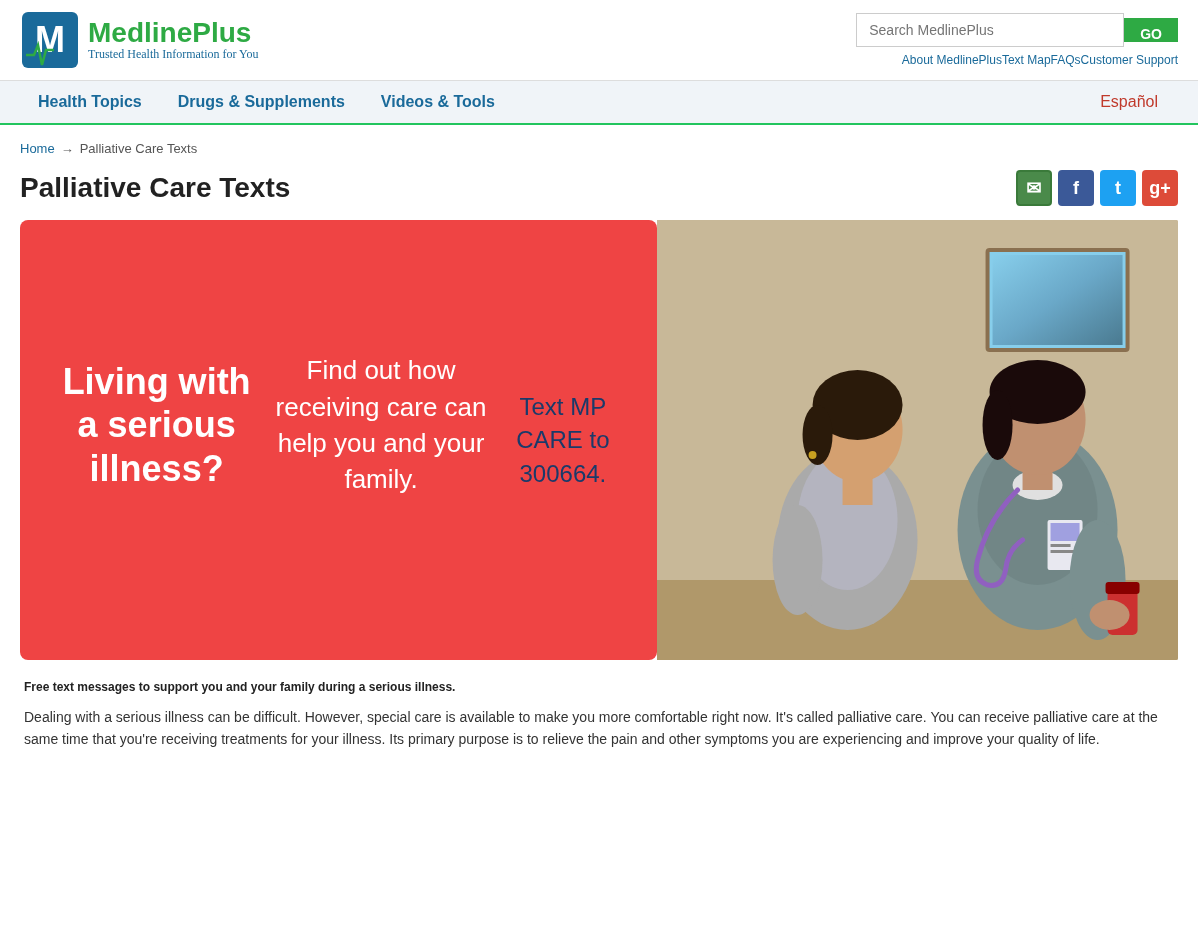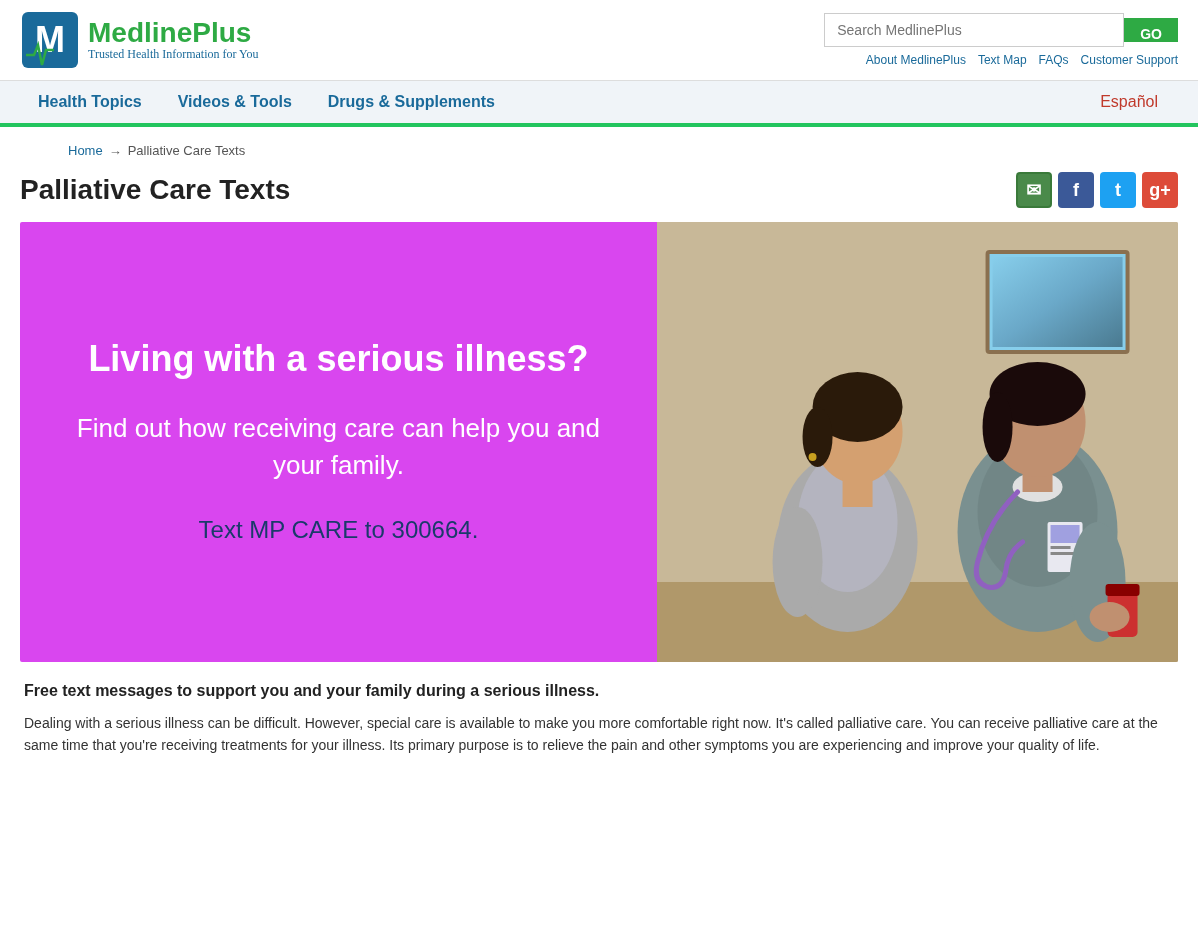--- a/index.html
+++ b/index.html
@@ -45,50 +45,49 @@
       display: flex;
       flex-direction: column;
       align-items: flex-end;
       gap: 6px;
     }
     #search-bar {
       display: flex;
       align-items: center;
     }
     #search-input {
-      width: 300px;
+      width: 268px;
       padding: 8px 12px;
       border: 1px solid #ccc;
       font-size: 14px;
       outline: none;
     }
     #search-btn {
       background: #2eaa44;
       color: #fff;
       border: none;
       padding: 8px 16px;
       font-size: 14px;
       font-weight: bold;
       cursor: pointer;
       height: 24px;
     }
     #header-links {
       display: flex;
-      gap: 12px;
       font-size: 12px;
     }
     #header-links a {
       color: #1a6a9a;
       text-decoration: none;
     }
 
     
     #nav {
       background: #f0f4f8;
-      border-bottom: 4px solid #22c55e;
+      border-bottom: 2px solid #22c55e;
       display: flex;
       padding: 0 20px;
       justify-content: space-between;
       gap: 36px;
     }
     #nav-left {
       display: flex;
       gap: 0;
     }
     .nav-item {
@@ -114,21 +113,20 @@
     }
 
     
     #breadcrumb {
       font-size: 13px;
       color: #555;
       margin-bottom: 14px;
       display: flex;
       align-items: center;
       gap: 6px;
-      margin-left: 48px;
     }
     #breadcrumb a {
       color: #1a6a9a;
       text-decoration: none;
     }
 
     
     #page-title-row {
       display: flex;
       align-items: center;
@@ -165,27 +163,28 @@
     #banner {
       width: 100%;
       height: 440px;
       display: flex;
       border-radius: 2px;
       overflow: hidden;
       margin-bottom: 20px;
     }
     #banner-left {
       width: 55%;
-      background: #d946ef;
-      display: flex;
-      flex-direction: column;
+      background: #ef4444;
+      display: flex;
+      flex-direction: row;
       justify-content: center;
       align-items: center;
       padding: 30px 40px;
       text-align: center;
+      border-radius: 8px;
     }
     #banner-headline {
       font-size: 36px;
       font-weight: bold;
       color: #fff;
       margin-bottom: 30px;
       line-height: 1.2;
     }
     #banner-subtext {
       font-size: 26px;
@@ -204,21 +203,21 @@
       background: #c8b090;
       position: relative;
       overflow: hidden;
     }
 
     
     #description {
       padding: 0 4px;
     }
     #free-text-bold {
-      font-size: 16px;
+      font-size: 12px;
       font-weight: bold;
       color: #222;
       margin-bottom: 12px;
     }
     #description-para {
       font-size: 14px;
       color: #333;
       line-height: 1.6;
     }
   </style>
@@ -251,22 +250,22 @@
       <a href="#">Text Map</a>
       <a href="#">FAQs</a>
       <a href="#">Customer Support</a>
     </div>
   </div>
 </div>
 
 <nav id="nav">
   <div id="nav-left">
     <a class="nav-item" href="#">Health Topics</a>
+    <a class="nav-item" href="#">Drugs &amp; Supplements</a>
     <a class="nav-item" href="#">Videos &amp; Tools</a>
-    <a class="nav-item" href="#">Drugs &amp; Supplements</a>
   </div>
   <div id="espanol">Español</div>
 </nav>
 
 <div id="content">
 
   <div id="breadcrumb">
     <a href="#">Home</a>
     <span>→</span>
     <span>Palliative Care Texts</span>

